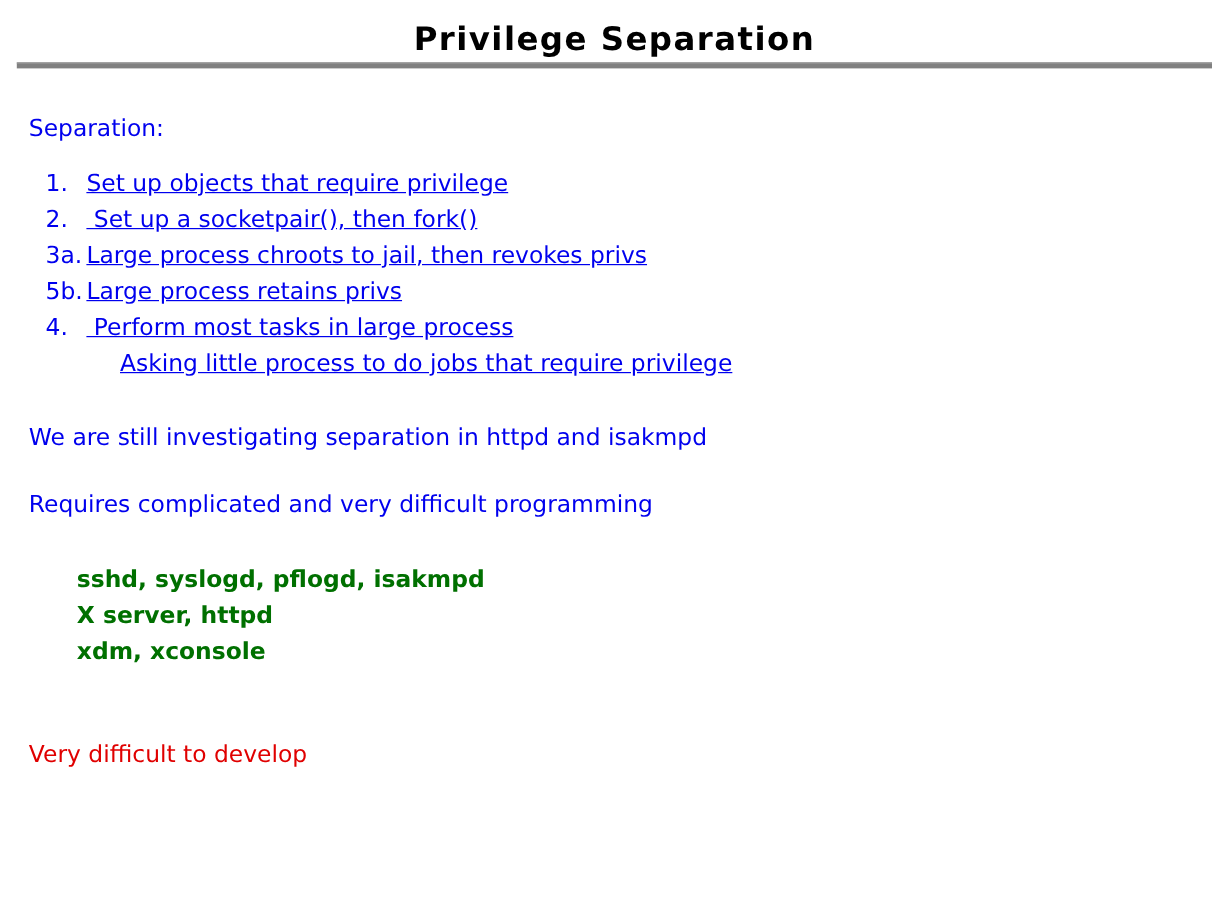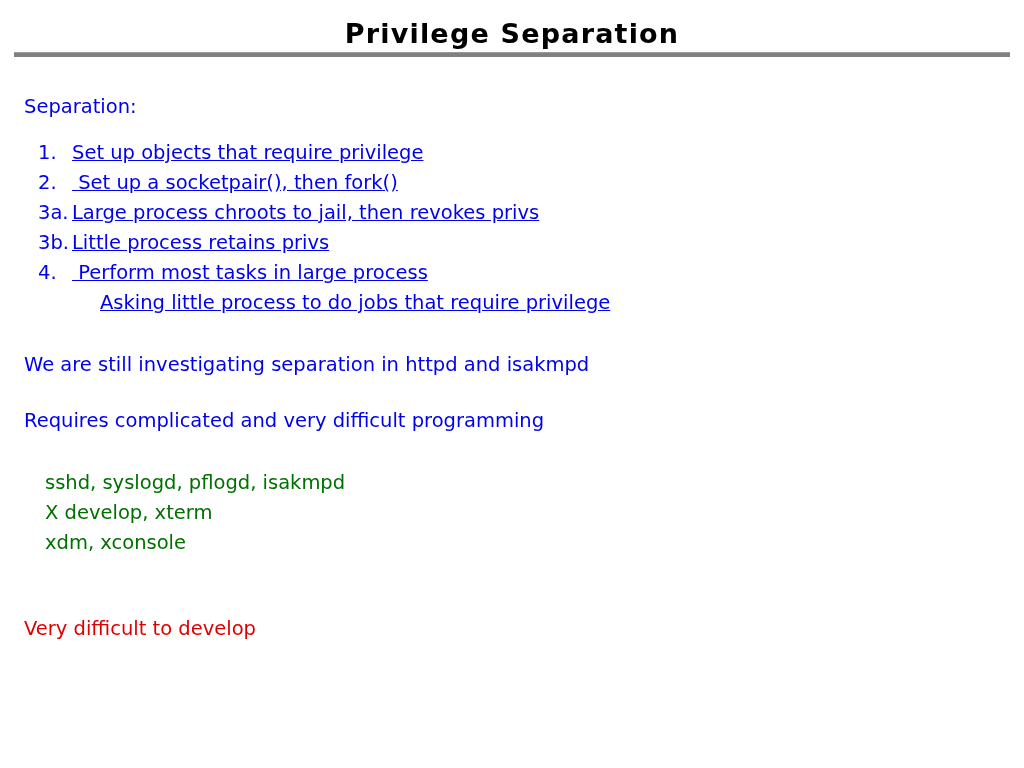--- a/index.html
+++ b/index.html
@@ -78,57 +78,58 @@
     height: 26px;
   }
   .green {
     color: #007000;
   }
   .red {
     color: #e00000;
     margin-top: 24px;
   }
   .indent-green {
-    margin-left: 21px;
+    margin-left: 40px;
+    font-weight: bold;
   }
 </style>
 </head>
 <body>
 
 <div class="slide">
 
   <div class="slide-title">Privilege Separation</div>
   <div class="title-rule"></div>
 
   <div class="body-area">
 
     <div class="line heading-line">Separation:</div>
 
     <div class="steps">
       <div class="line step-row"><span class="num">1.</span><span>Set up objects that require privilege</span></div>
       <div class="line step-row"><span class="num">2.</span><span> Set up a socketpair(), then fork()</span></div>
       <div class="line step-row"><span class="num">3a.</span><span>Large process chroots to jail, then revokes privs</span></div>
-      <div class="line step-row"><span class="num">3b.</span><span>Little process retains privs</span></div>
+      <div class="line step-row"><span class="num">5b.</span><span>Large process retains privs</span></div>
       <div class="line step-row"><span class="num">4.</span><span> Perform most tasks in large process</span></div>
       <div class="line step-row"><span class="cont"></span><span>Asking little process to do jobs that require privilege</span></div>
     </div>
 
     <div class="gap-lg"></div>
 
     <div class="line">We are still investigating separation in httpd and isakmpd</div>
 
     <div class="gap-md"></div>
 
     <div class="line">Requires complicated and very difficult programming</div>
 
     <div class="gap-lg"></div>
 
     <div class="indent-green">
       <div class="line green">sshd, syslogd, pflogd, isakmpd</div>
-      <div class="line green">X develop, xterm</div>
+      <div class="line green">X server, httpd</div>
       <div class="line green">xdm, xconsole</div>
     </div>
 
     <div class="gap-lg"></div>
 
     <div class="line red">Very difficult to develop</div>
 
   </div>
 </div>
 

